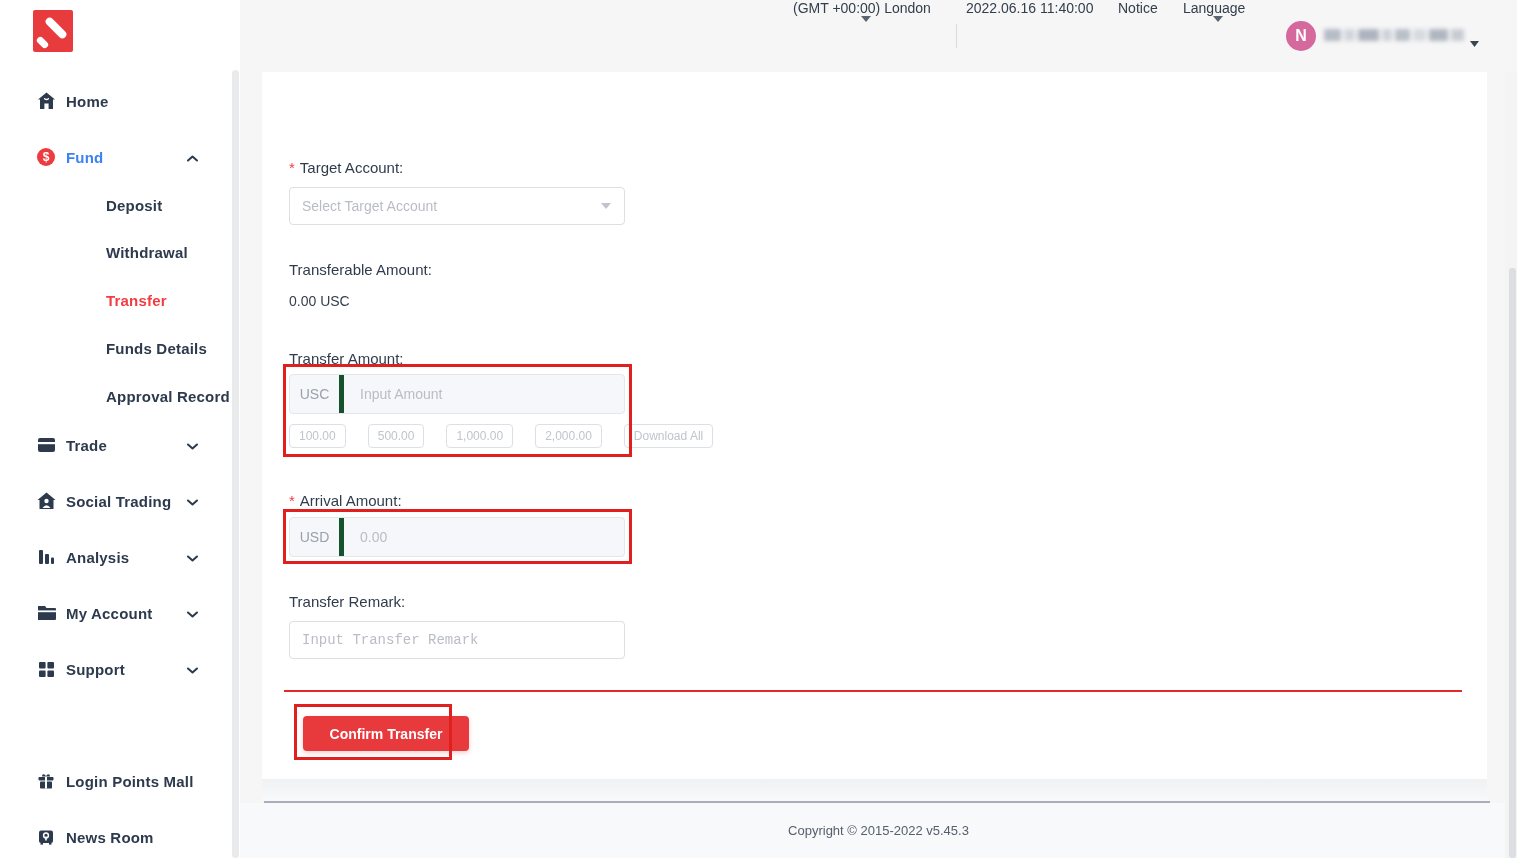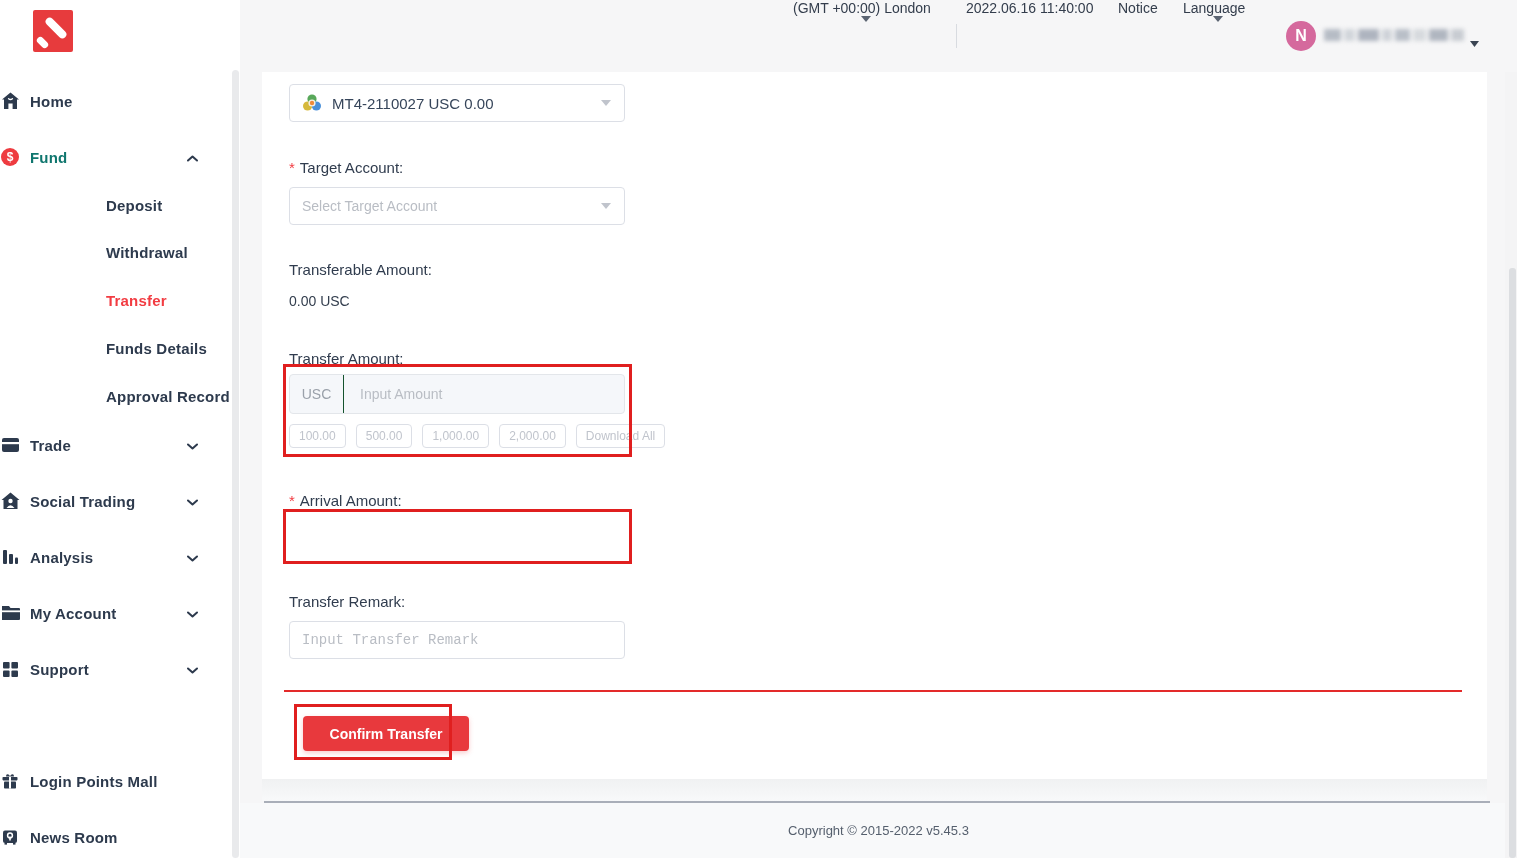--- a/index.html
+++ b/index.html
@@ -4,25 +4,25 @@
 <style>
   * { margin:0; padding:0; box-sizing:border-box; }
   html,body { width:1517px; height:858px; font-family:"Liberation Sans", sans-serif; }
   .app { position:relative; width:1517px; height:858px; background:#f6f6f7; overflow:hidden; }
 
   
   .sidebar { position:absolute; left:0; top:0; width:240px; height:858px; background:#ffffff; z-index:5; }
   .logo { position:absolute; left:33px; top:10px; width:40px; height:42px; background:#e73b3d; border-radius:2px; overflow:hidden; }
   .logo .bar1 { position:absolute; left:11px; top:5px; width:8px; height:26px; background:#fff; border-radius:4px; transform:rotate(-45deg); transform-origin:center; margin-left:8px; }
   .logo .bar2 { position:absolute; left:6px; top:26px; width:7px; height:13px; background:#fff; border-radius:4px; transform:rotate(-45deg); }
-  .nav-item { position:absolute; left:0; width:240px; height:26px; display:flex; align-items:center; cursor:pointer; }
+  .nav-item { position:absolute; left:0; width:240px; height:26px; display:flex; align-items:center; padding-left:36px; cursor:pointer; }
   .nav-item .ic { width:20px; height:20px; display:flex; align-items:center; justify-content:center; flex:0 0 20px; }
   .nav-item .lbl { margin-left:10px; font-size:15px; font-weight:700; color:#2d3a4d; letter-spacing:.2px; }
   .nav-item.sub { padding-left:96px; }
-  .nav-item.red .lbl { color:#0f766e; }
+  .nav-item.red .lbl { color:#3b82f6; }
   .nav-item.active .lbl { color:#f23c42; }
   .chev { position:absolute; right:42px; top:50%; transform:translateY(-50%); }
   .sb-thumb { position:absolute; left:232px; top:70px; width:7px; height:788px; background:#e9eaec; border-radius:4px; }
 
   
   .canvas { position:absolute; left:240px; top:0; width:1277px; height:858px; }
   .topbar-el { position:absolute; top:0; height:72px; display:flex; align-items:center; font-size:14px; color:#333d4c; cursor:pointer;flex-direction:column; }
   .caret-down { width:0; height:0; border-left:5px solid transparent; border-right:5px solid transparent; border-top:6px solid #5b6472; margin-left:8px; }
   .caret-gray { width:0; height:0; border-left:5px solid transparent; border-right:5px solid transparent; border-top:6px solid #c0c4cc; }
   .tb-divider { position:absolute; left:716px; top:24px; width:1px; height:24px; background:#d8dbe0; }
@@ -36,25 +36,25 @@
   .card { position:absolute; left:22px; top:72px; width:1225px; height:707px; background:#ffffff; }
   .field-label { position:absolute; left:27px; font-size:15px; color:#303c4e; height:20px; line-height:20px; }
   .req { color:#f23c42; margin-right:5px; }
   .select-box { position:absolute; left:27px; width:336px; height:38px; border:1px solid #dcdfe6; border-radius:4px; background:#fff; display:flex; align-items:center; padding:0 12px; cursor:pointer; }
   .select-box .sel-text { font-size:15px; color:#36455a; }
   .select-box .placeholder { font-size:14px; color:#b9bdc4; }
   .select-box .caret-gray { position:absolute; right:13px; }
   .value-text { position:absolute; left:27px; font-size:14px; color:#333e4e; height:20px; line-height:20px; }
 
   .input-group { position:absolute; left:27px; width:336px; height:40px; background:#f5f7fa; border:1px solid #e3e6ea; border-radius:4px; display:flex; align-items:stretch; overflow:hidden; }
-  .input-group .prefix { width:54px; flex:0 0 54px; display:flex; align-items:center; justify-content:center; font-size:14px; color:#9aa1aa; border-right:1px solid #14532d; }
+  .input-group .prefix { width:54px; flex:0 0 54px; display:flex; align-items:center; justify-content:center; font-size:14px; color:#9aa1aa; border-right:5px solid #14532d; }
   .input-group input { flex:1; border:none; outline:none; background:transparent; padding:0 16px; font-size:14px; color:#333e4e; font-family:inherit; }
   .input-group input::placeholder { color:#b9bdc4; opacity:1; }
 
-  .quick-row { position:absolute; left:27px; display:flex; gap:10px; }
+  .quick-row { position:absolute; left:27px; display:flex; gap:22px; }
   .quick-btn { height:24px; line-height:22px; padding:0 9px; background:#fff; border:1px solid #dcdfe6; border-radius:4px; font-size:12px; color:#c0c4cc; cursor:pointer; white-space:nowrap; }
 
   .text-input { position:absolute; left:27px; width:336px; height:38px; border:1px solid #dcdfe6; border-radius:4px; background:#fff; padding:0 12px; font-size:14px; color:#333e4e; outline:none; font-family:Liberation Mono, monospace; }
   .text-input::placeholder { color:#b9bdc4; opacity:1; }
 
   .ann-rect { position:absolute; border:3px solid #e01f1f; background:transparent; pointer-events:none; z-index:9; }
   .ann-line { position:absolute; left:22px; top:618px; width:1178px; height:2px; background:#e32a2a; pointer-events:none; z-index:9; }
 
   .confirm-btn { position:absolute; left:41px; top:644px; width:166px; height:35px; background:#e8393d; border:none; border-radius:4px; color:#ffffff; font-size:14px; font-weight:700; font-family:inherit; cursor:pointer; box-shadow:0 2px 5px rgba(232,57,61,.25); }
 
@@ -262,33 +262,20 @@
         <i style="width:14px;background:#c8ccd2"></i>
     </div>
     <span class="user-caret">
       <svg width="9" height="6" viewBox="0 0 9 6">
           <path d="M0 0 h9 L4.5 6 Z" fill="#3a4452"></path>
         </svg>
     </span>
 
     <main class="card">
 
-      <div class="select-box" style="top:12px">
-        <span style="display:flex;margin-right:10px">
-          <svg width="20" height="20" viewBox="0 0 20 20">
-            <circle cx="10" cy="6" r="4.6" fill="#58a85a"></circle>
-            <circle cx="5.6" cy="13" r="4.6" fill="#d6b93c"></circle>
-            <circle cx="14.4" cy="13" r="4.6" fill="#4a90d9"></circle>
-            <circle cx="10" cy="10" r="3.6" fill="#f5f0e6"></circle>
-            <circle cx="10" cy="10" r="2.2" fill="#ef8b3a"></circle>
-          </svg>
-        </span>
-        <span class="sel-text">MT4-2110027 USC 0.00</span>
-        <span class="caret-gray"></span>
-      </div>
 
       <div class="field-label" style="top:86px">
         <span class="req">*</span><span>Target Account:</span>
       </div>
       <div class="select-box" style="top:115px">
         <span class="placeholder">Select Target Account</span>
         <span class="caret-gray"></span>
       </div>
 
       <div class="field-label" style="top:188px">
@@ -309,20 +296,24 @@
         <button class="quick-btn">500.00</button>
         <button class="quick-btn">1,000.00</button>
         <button class="quick-btn">2,000.00</button>
         <button class="quick-btn">Download All</button>
       </div>
 
       <div class="field-label" style="top:419px">
         <span class="req">*</span><span>Arrival Amount:</span>
       </div>
       <div class="ann-rect" style="left:21px; top:437px; width:349px; height:55px"></div>
+      <div class="input-group" style="top:445px">
+        <div class="prefix">USD</div>
+        <input type="text" placeholder="0.00" style="">
+      </div>
 
       <div class="field-label" style="top:520px">
         <span>Transfer Remark:</span>
       </div>
       <input type="text" class="text-input" style="top: 549px;" placeholder="Input Transfer Remark">
 
       <div class="ann-line"></div>
       <div class="ann-rect" style="left:32px; top:632px; width:158px; height:56px"></div>
       <button class="confirm-btn">Confirm Transfer</button>
     </main>

